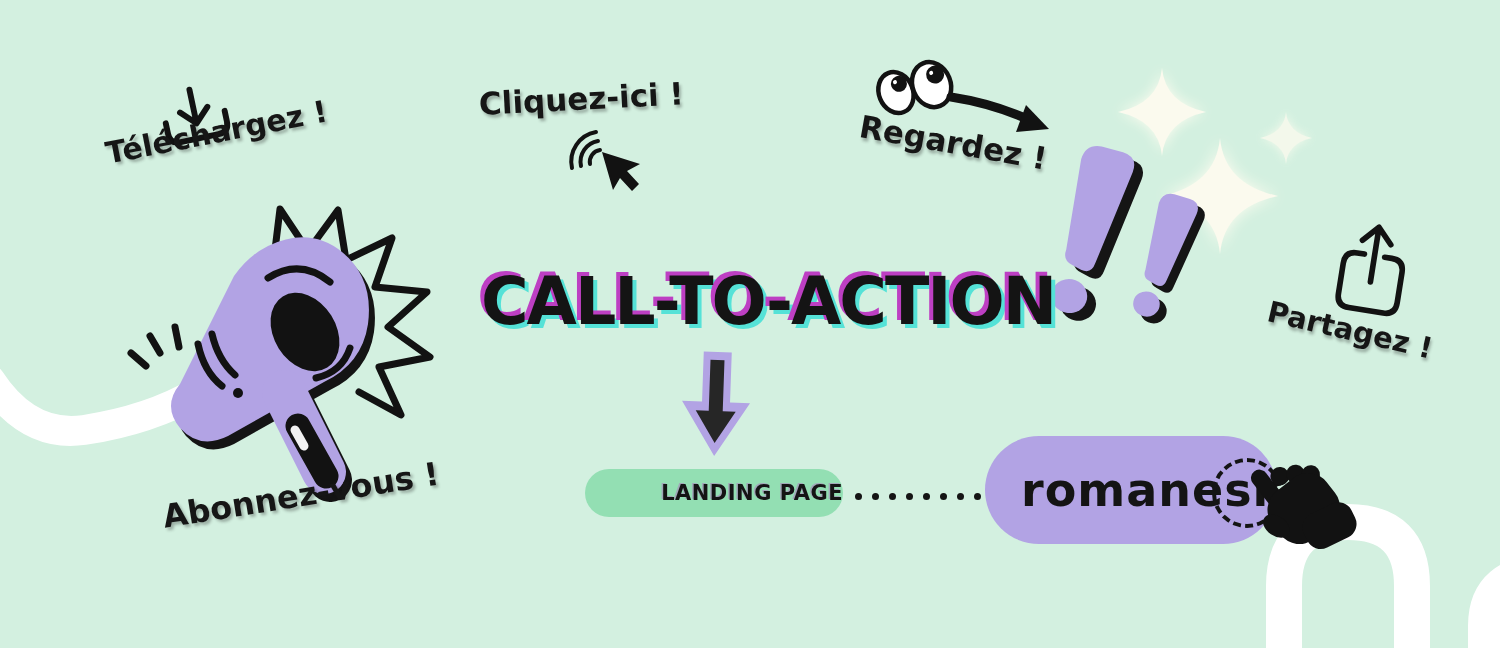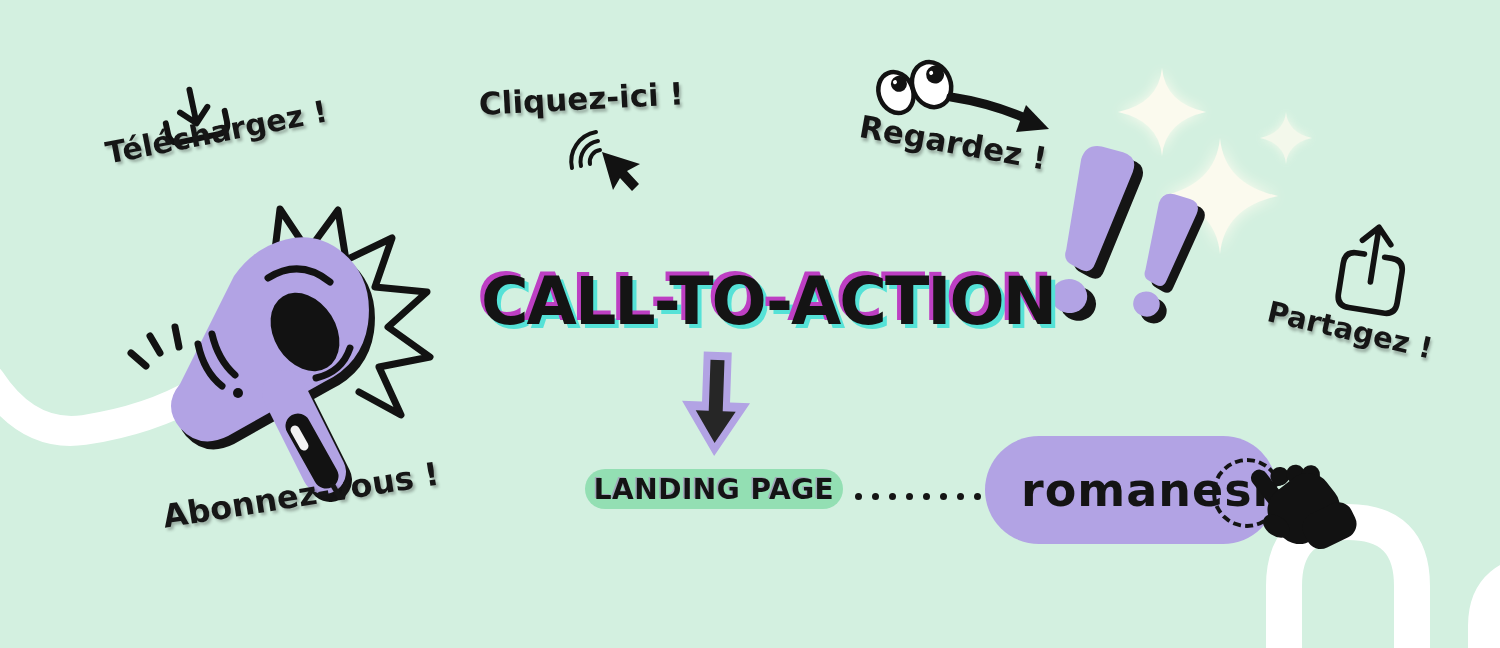--- a/index.html
+++ b/index.html
@@ -28,23 +28,24 @@
     font-size:65px; font-weight:800; letter-spacing:-2px; color:#141414;
     white-space:nowrap;
     text-shadow:-4px -4px 0 var(--glitch_magenta,#bd3fc3), 4px 4px 0 var(--glitch_cyan,#55e2d7);
     padding-left:44px;
   }
   .pill{
     position:absolute; display:flex; align-items:center; justify-content:center;
     color:#141414; font-weight:800; cursor:pointer;
   }
   .pill-landing{
-    left:585px; top:469px; width:258px; height:40px; border-radius:28px;
-    background:var(--mint_pill,#93dfb3); font-size:28px; letter-spacing:.5px;
+    left:585px; top:469px; width:258px; height:48px; border-radius:28px;
+    background:var(--mint_pill,#93dfb3); font-size:21px; letter-spacing:.5px;
     text-shadow:-1.5px -1.5px 0 rgba(189,63,195,.35);
+    justify-content:flex-end;
   }
   .pill-brand{
     left:985px; top:436px; width:292px; height:108px; border-radius:54px;
     background:var(--purple,#b2a3e4); font-size:46px; font-weight:700;
     justify-content:flex-start; padding-left:36px; box-sizing:border-box;
   }
   .wordmark{position:relative; letter-spacing:1px;}
   .wordmark svg{position:absolute; right:-1px; bottom:-13px;}
   .dots{position:absolute; left:855px; top:493px; display:flex; gap:10px;}
   .dots i{width:7px; height:7px; border-radius:50%; background:#141414;}

